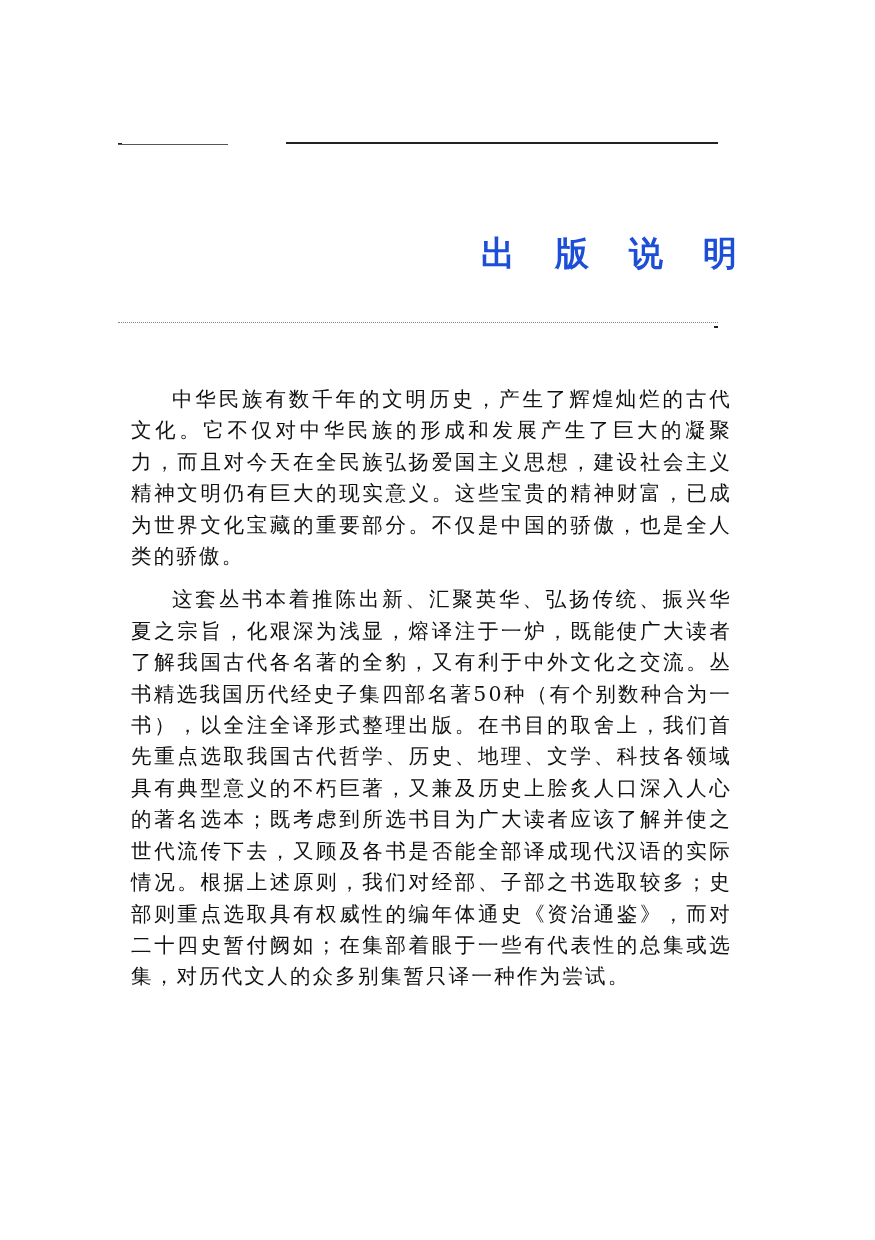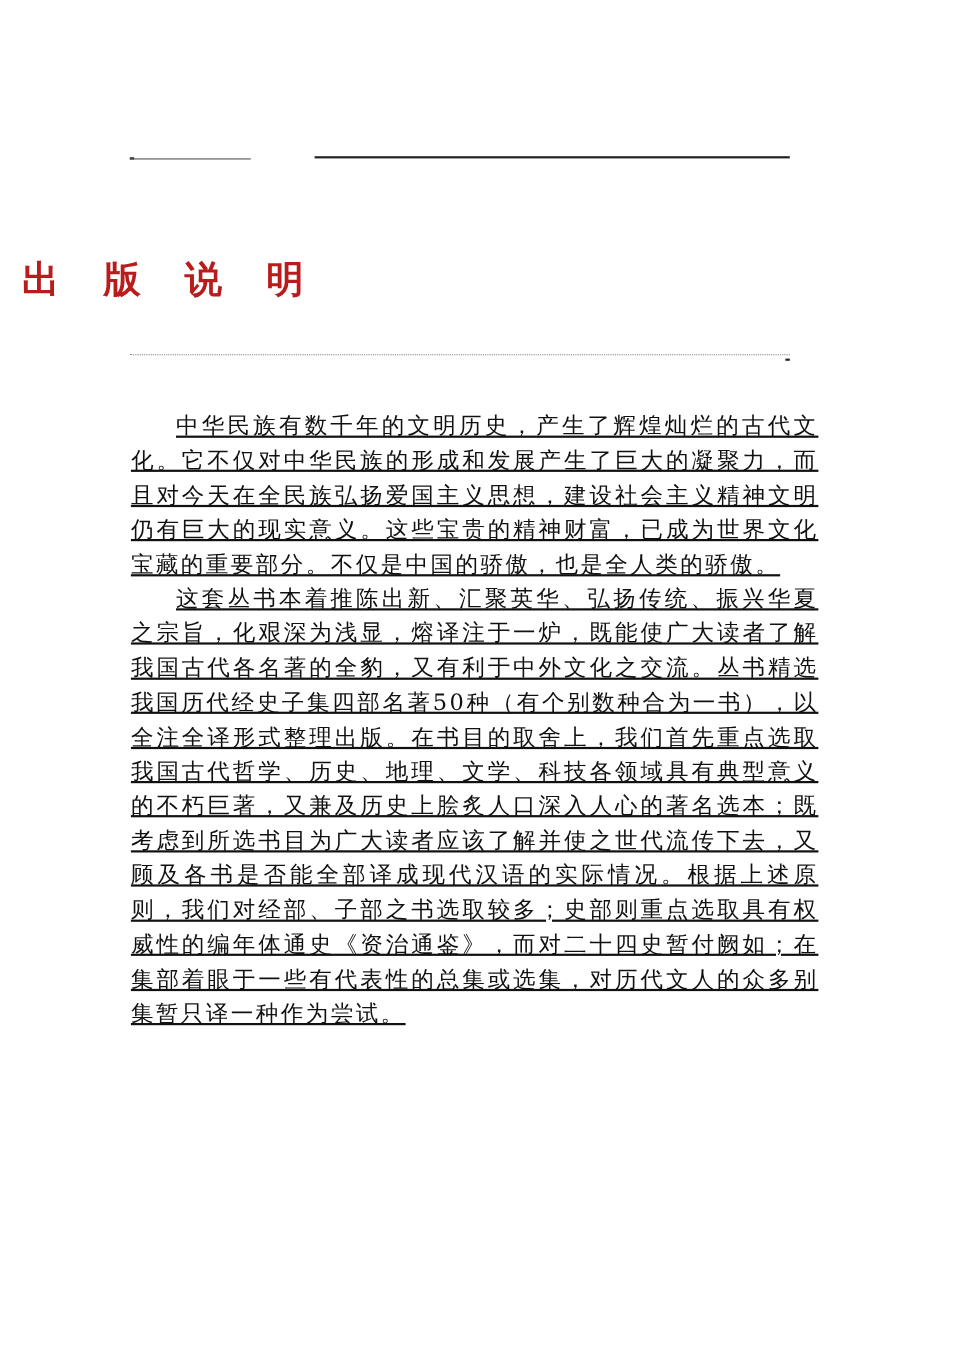--- a/index.html
+++ b/index.html
@@ -44,26 +44,26 @@
       top: 2px;
       width: 432px;
       height: 2px;
       background: #222;
     }
     .title {
       position: absolute;
       top: 208px;
       left: 0;
       width: 777px;
-      text-align: left;
+      text-align: right;
       font-size: 34px;
       letter-spacing: 40px;
       padding-left: 20px;
       box-sizing: border-box;
-      color: #b91c1c;
+      color: #1d4ed8;
     }
     .rule-bottom {
       position: absolute;
       top: 322px;
       left: 118px;
       width: 600px;
       height: 6px;
       border-top: 1px dotted #888;
     }
     .rule-bottom .mark {
@@ -78,23 +78,22 @@
       position: absolute;
       top: 372px;
       left: 119px;
       width: 625px;
       font-size: 20.5px;
       line-height: 31.4px;
       letter-spacing: 2.2px;
       text-align: justify;
     }
     .para {
-      margin: 0;
+      margin: 12px;
       text-indent: 2em;
-      text-decoration: underline;
     }
   </style>
 </head>
 <body>
 
 <div class="rule-top">
   <div class="seg0"></div>
   <div class="seg1"></div>
   <div class="seg2"></div>
 </div>

